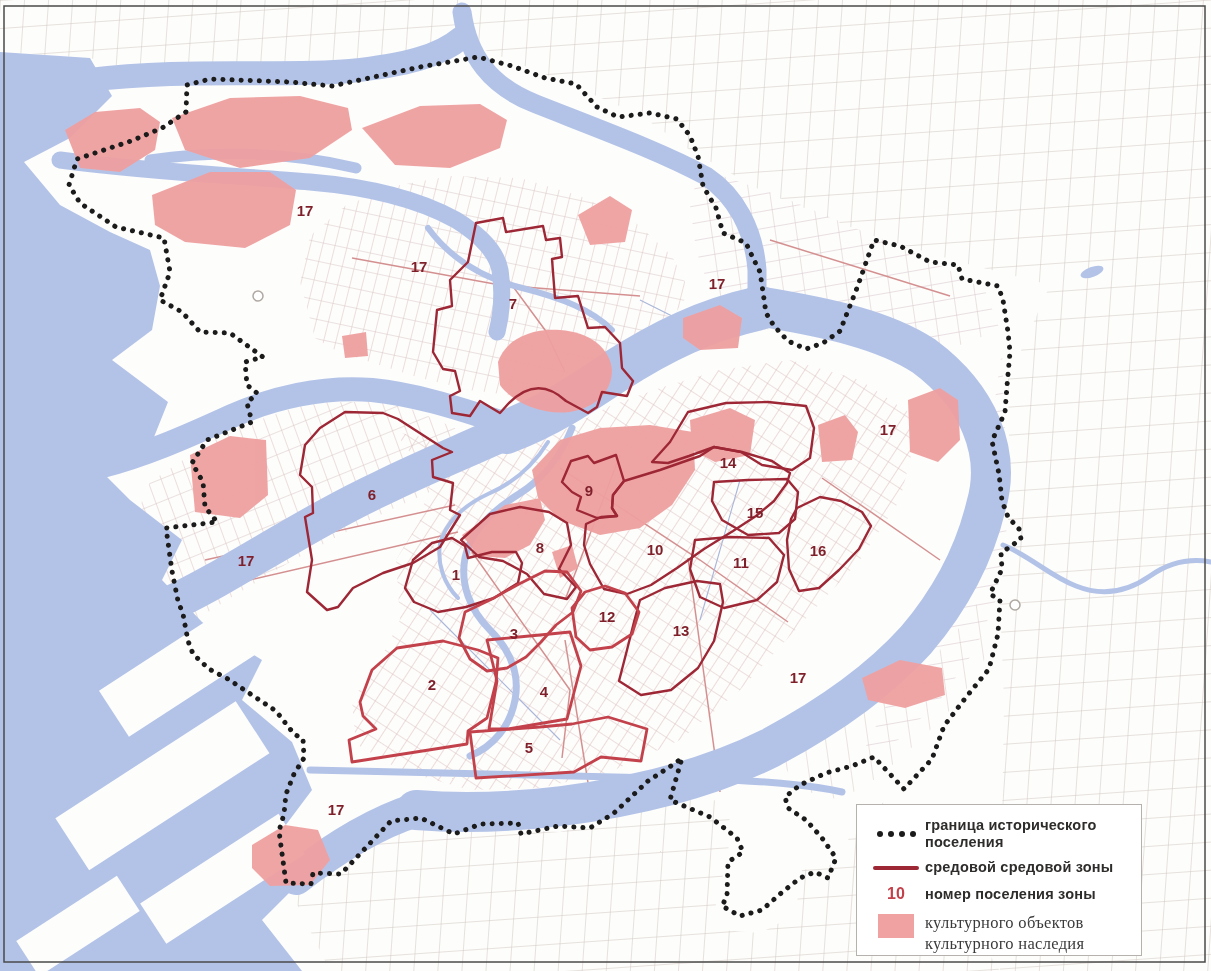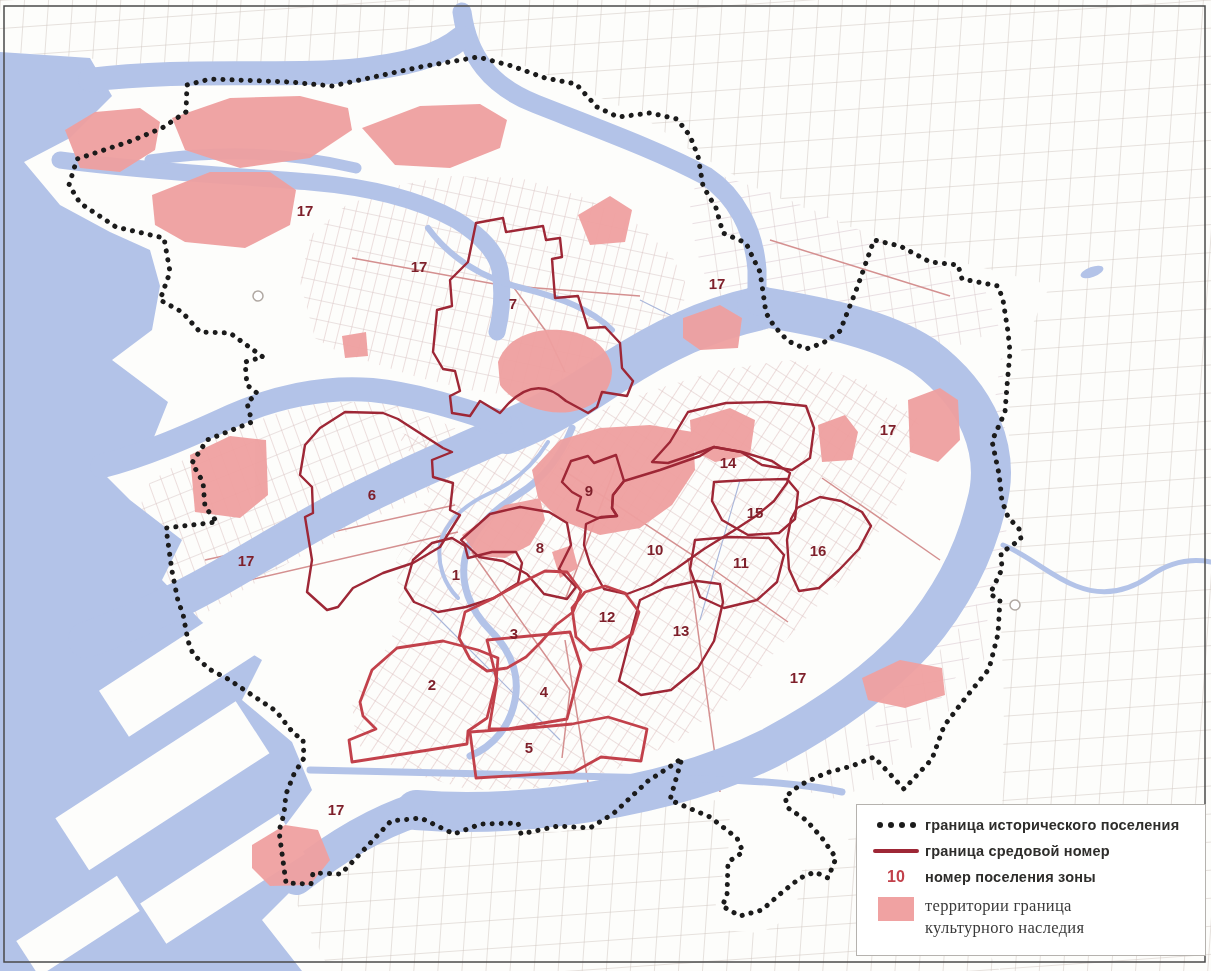--- a/index.html
+++ b/index.html
@@ -1,20 +1,20 @@
 <!DOCTYPE html>
 <html><head>
 <meta charset="utf-8">
 <style>
   html,body{margin:0;padding:0;background:#e8e8e8;}
   .stage{position:relative;width:1211px;height:971px;background:#fdfdfb;overflow:hidden;
          font-family:"Liberation Sans",sans-serif;}
   .stage svg{position:absolute;left:0;top:0;}
   
-  .legend{position:absolute;left:856px;top:804px;width:350px;height:152px;
+  .legend{position:absolute;left:856px;top:804px;width:286px;height:152px;
           background:#ffffff;border:1px solid #b5b2ae;box-sizing:border-box;
           padding:12px 10px 8px 10px;z-index:5;}
   .legend-row{display:flex;align-items:center;margin-bottom:9px;}
   .legend-sym{width:58px;flex:0 0 58px;display:flex;align-items:center;justify-content:center;}
   .legend-label{font-size:14.5px;font-weight:bold;color:#2e2d2b;letter-spacing:.2px;line-height:1.15;}
   .dots{display:flex;gap:5px;}
   .dots i{width:6px;height:6px;border-radius:50%;background:#1b1b1b;display:block;}
   .redline{width:46px;height:4px;background:#9e2736;border-radius:2px;}
   .sample-number{font-size:16px;font-weight:bold;color:#c2414b;}
   .pink-swatch{width:36px;height:24px;background:#f0a2a2;}
@@ -255,29 +255,29 @@
             <i></i>
             <i></i>
           </div>
     </div>
     <div class="legend-label">граница исторического поселения</div>
   </div>
   <div class="legend-row">
     <div class="legend-sym">
       <div class="redline"></div>
     </div>
-    <div class="legend-label">граница средовой номер</div>
+    <div class="legend-label">средовой средовой зоны</div>
   </div>
   <div class="legend-row">
     <div class="legend-sym">
       <span class="sample-number">10</span>
     </div>
     <div class="legend-label">номер поселения зоны</div>
   </div>
   <div class="legend-row heritage">
     <div class="legend-sym">
       <div class="pink-swatch"></div>
     </div>
-    <div class="legend-label serif">территории граница культурного наследия</div>
+    <div class="legend-label serif">культурного объектов культурного наследия</div>
   </div>
 </div>
 
 </div>
 
 </body></html>

